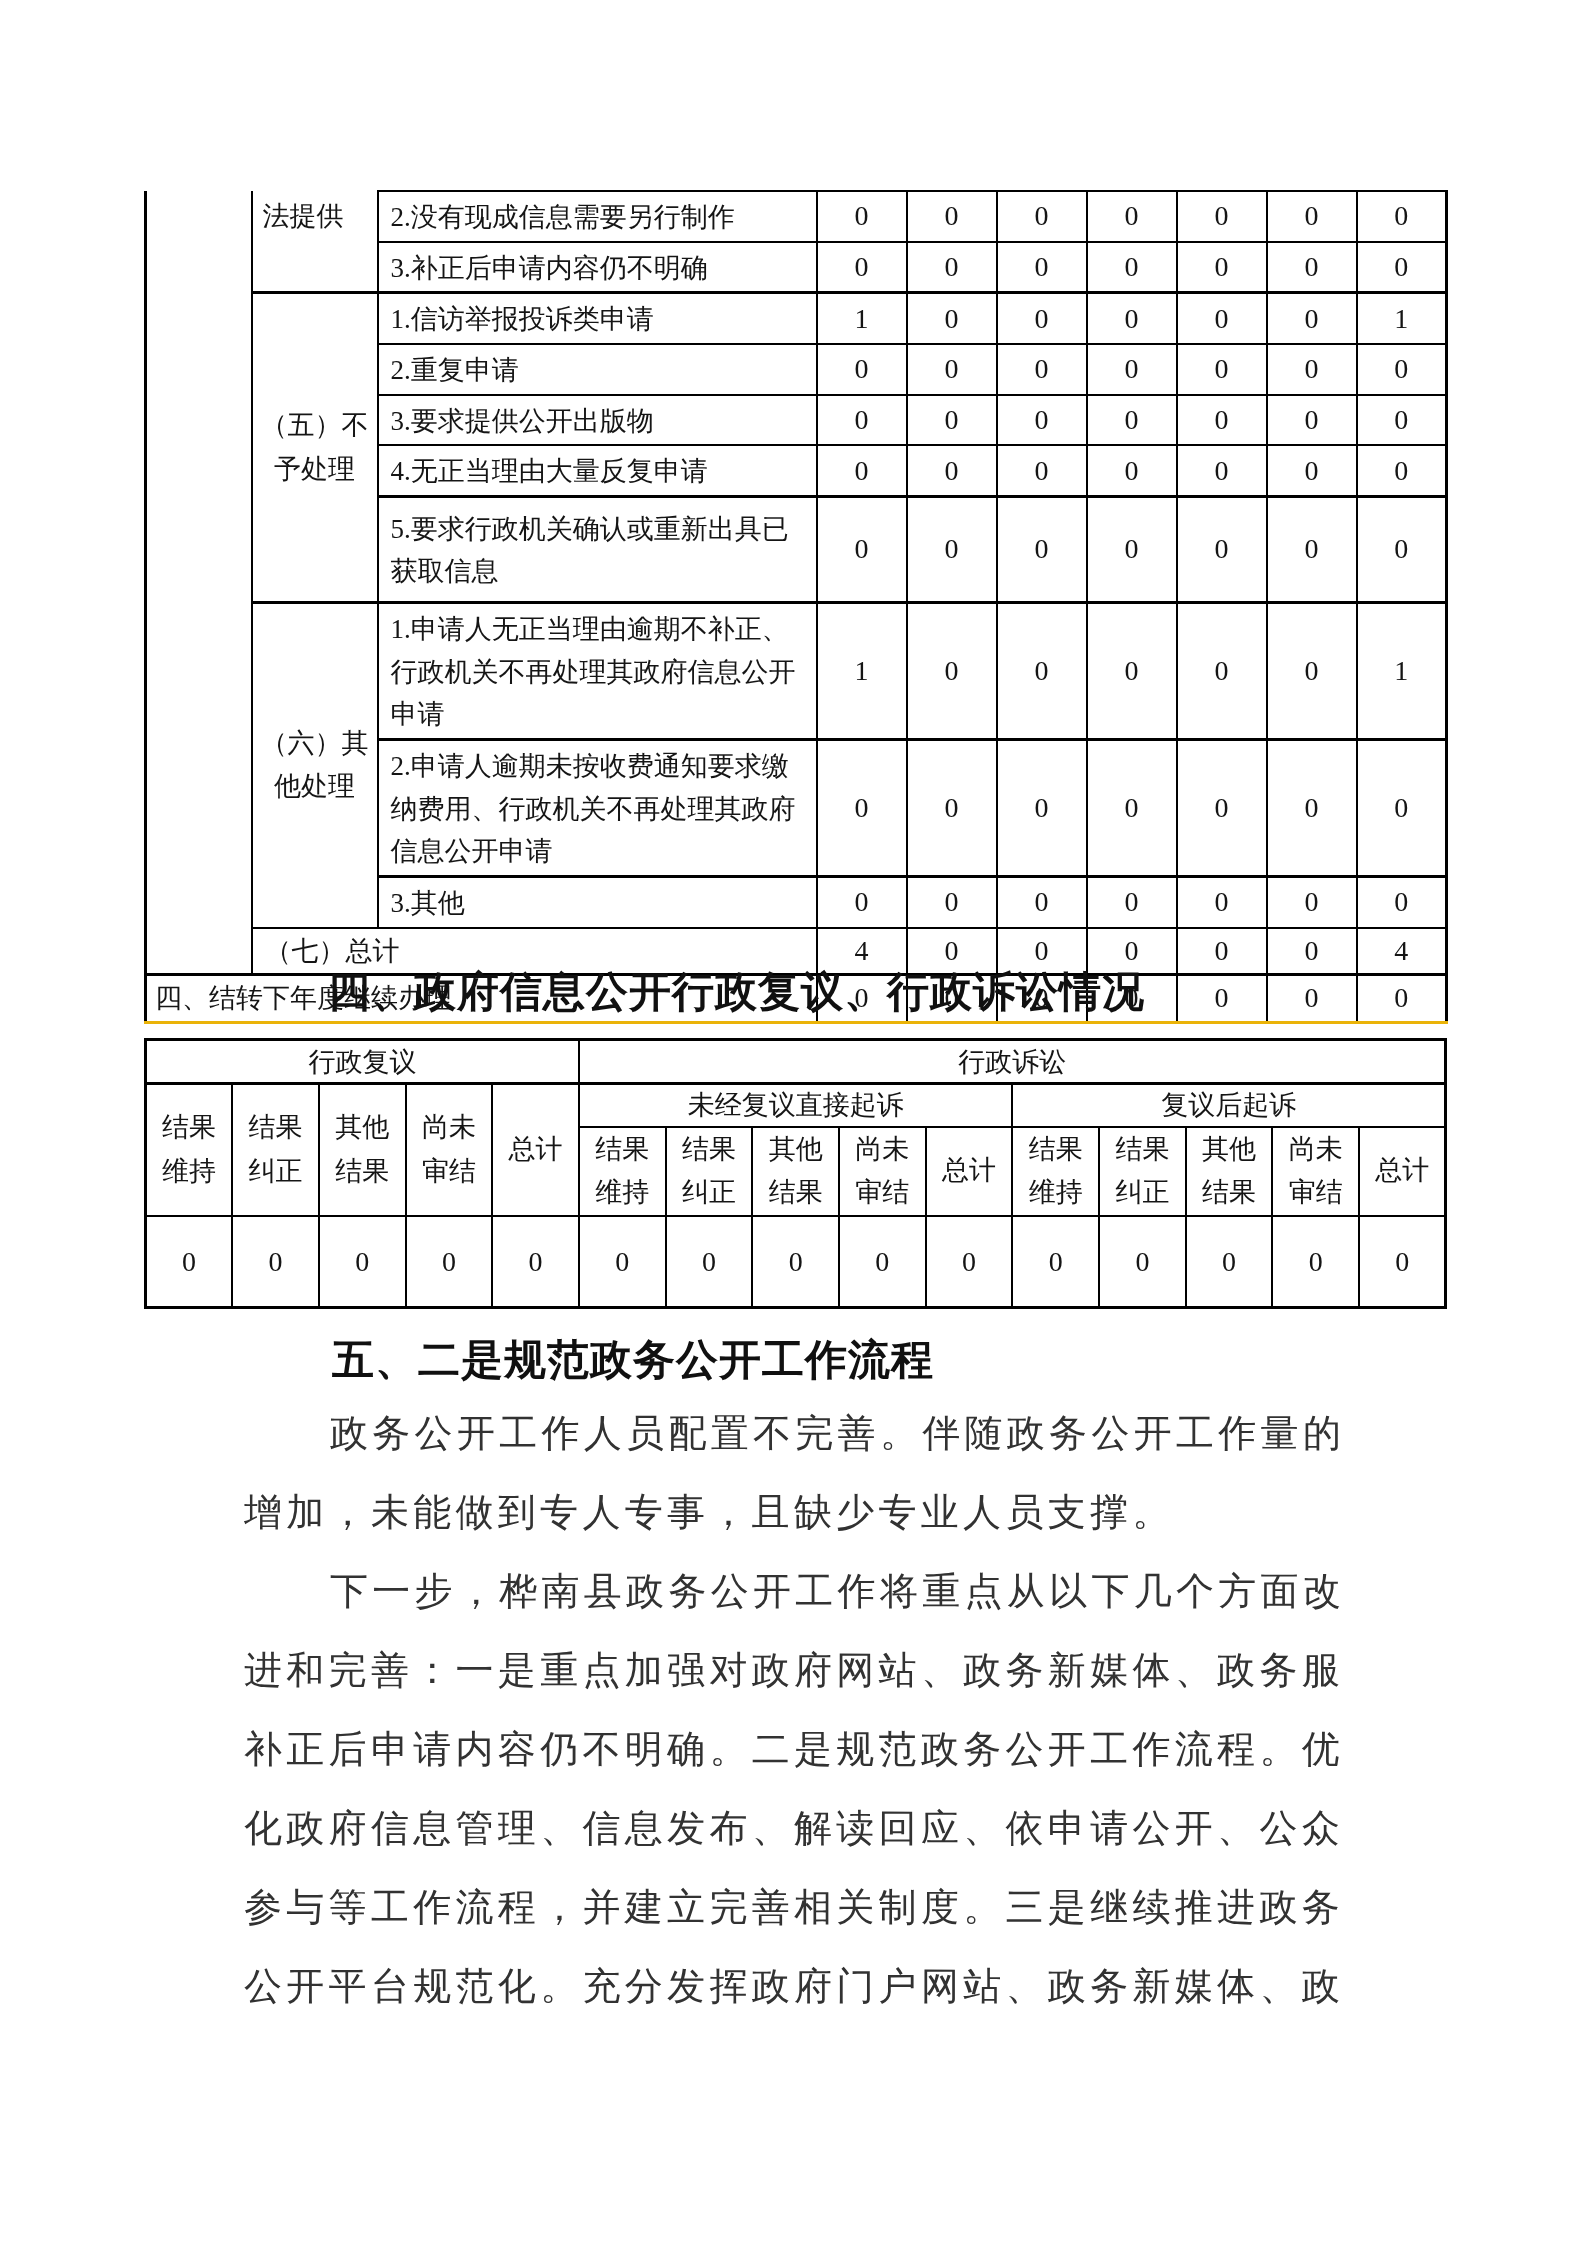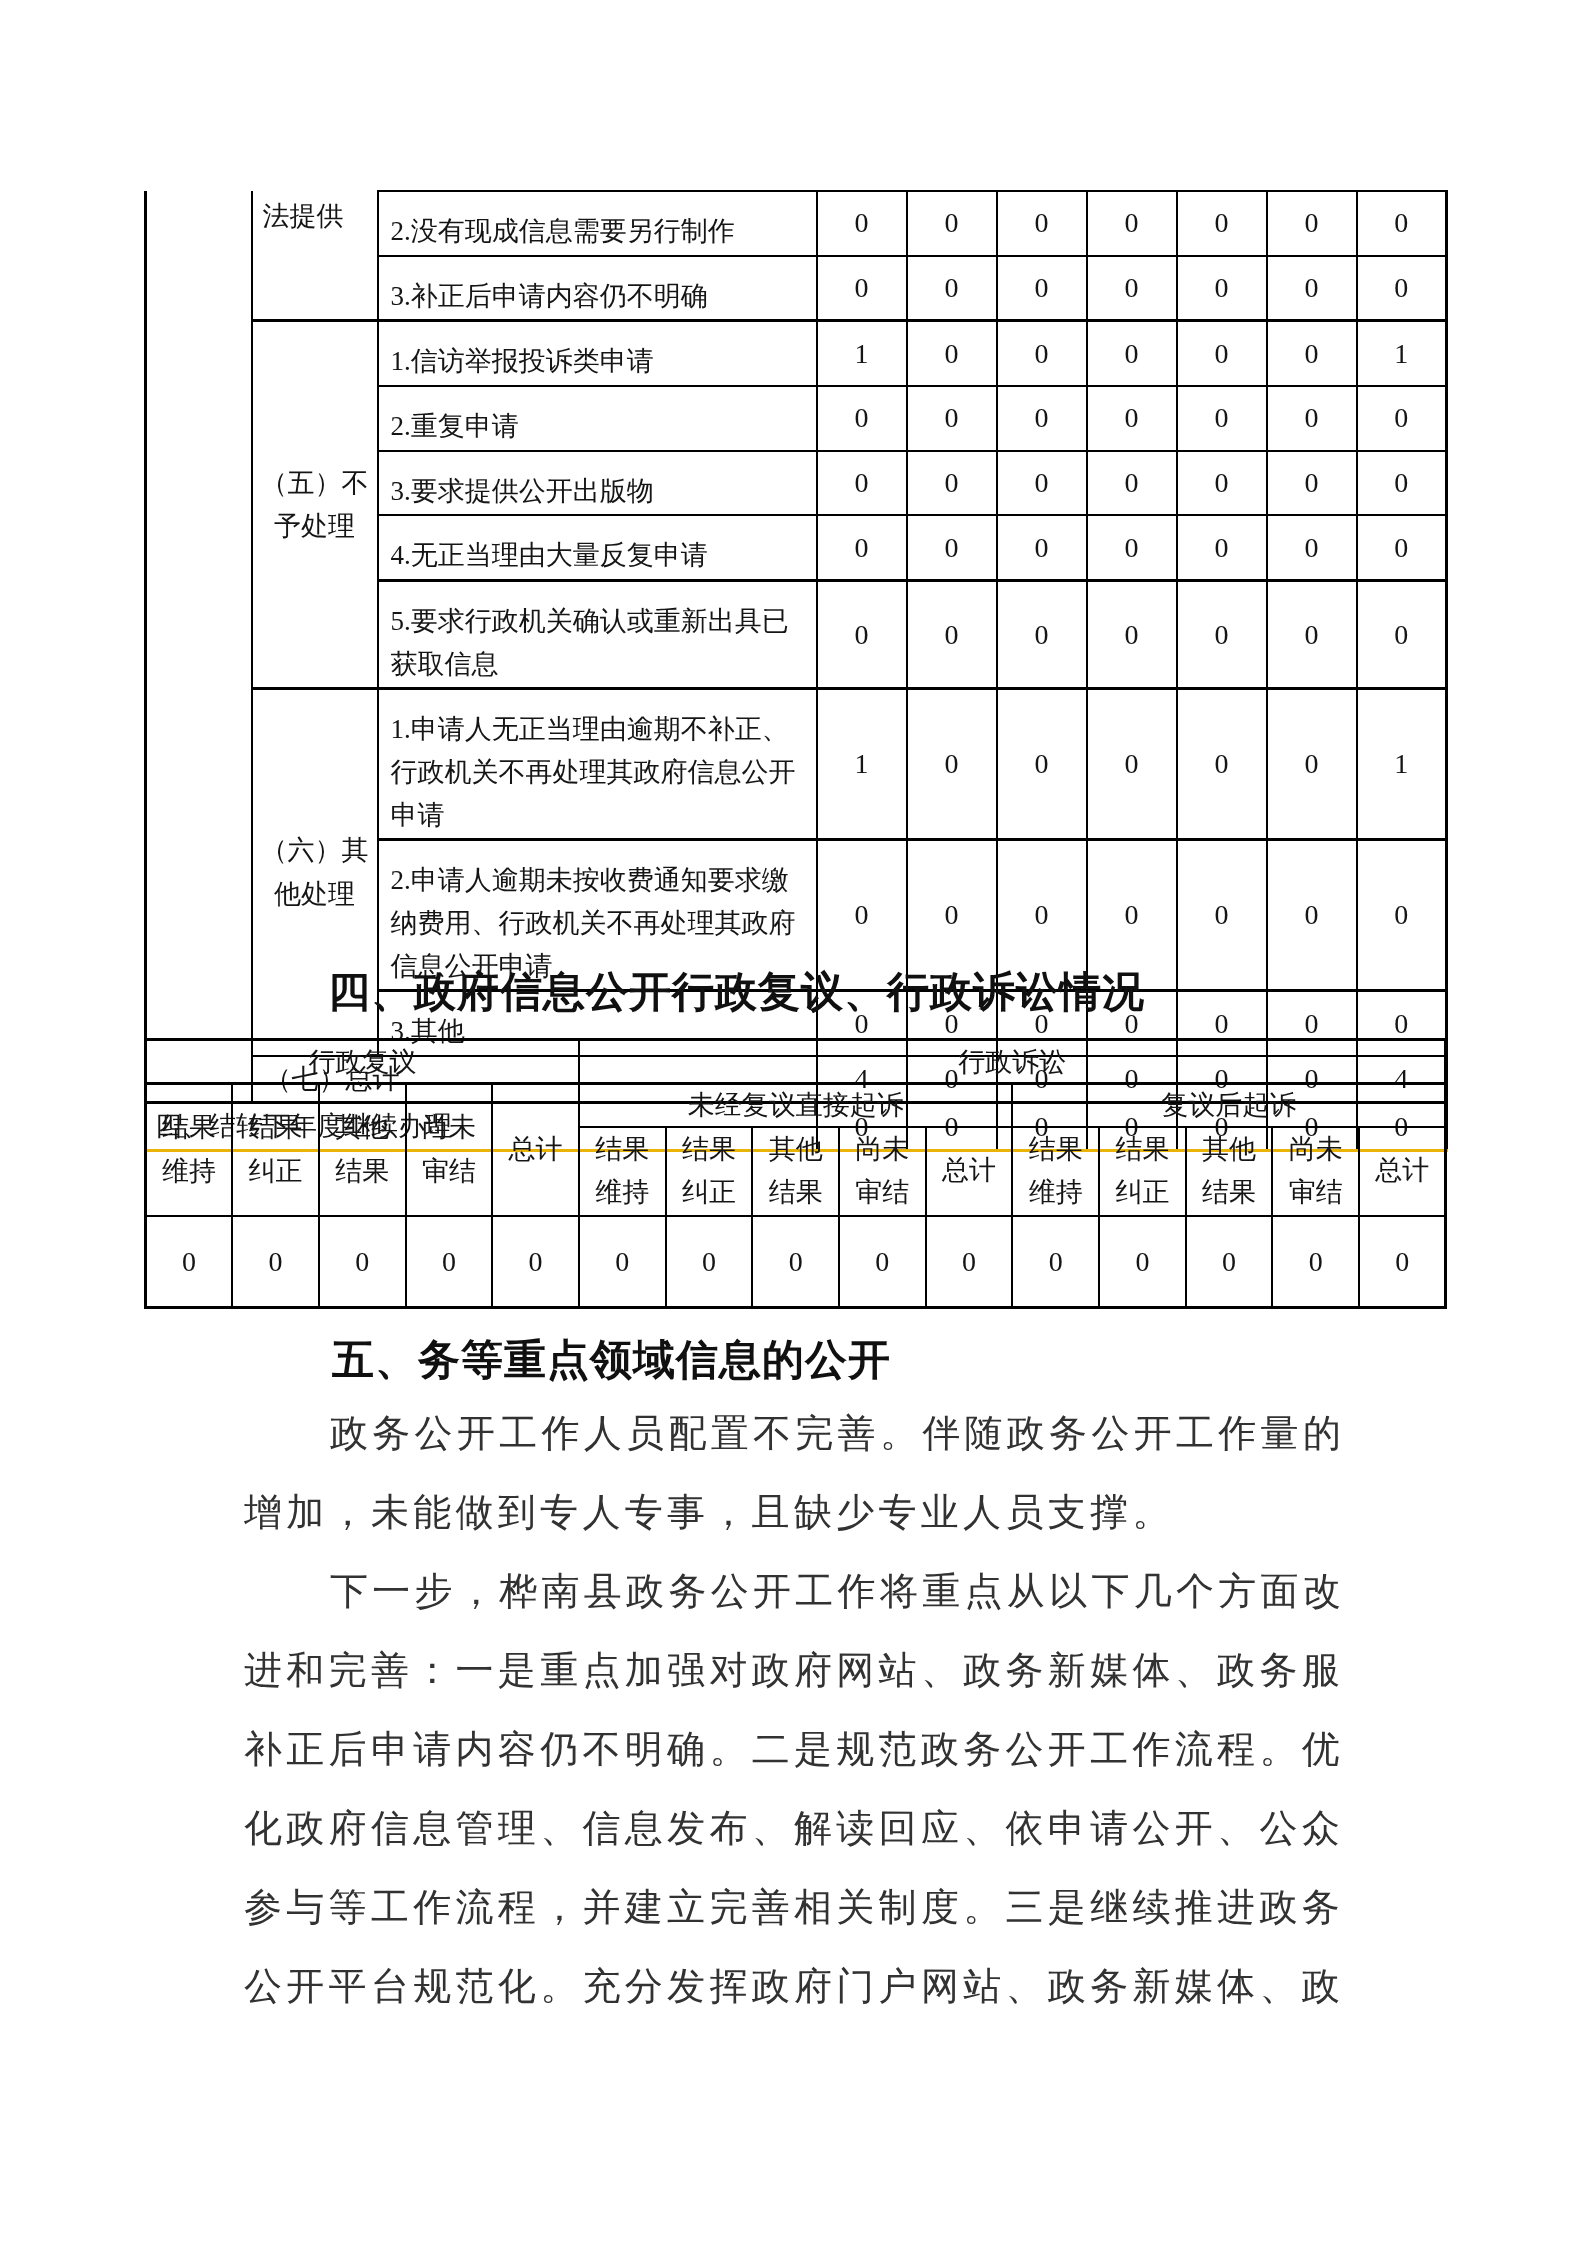--- a/index.html
+++ b/index.html
@@ -14,21 +14,21 @@
     position:absolute; left:144px; top:190px; width:1301px;
     border-collapse:collapse; table-layout:fixed;
     font-size:27px; line-height:1.5; color:#151515;
   }
   table.t1 td { border:2px solid #000; padding:0; vertical-align:middle; overflow:hidden; }
   table.t1 td.sp  { border-top:none; }
   table.t1 td.el  { border-left-width:3px; }
   table.t1 td:last-child { border-right-width:3px; }
   table.t1 td.grp { text-align:center; padding:0 8px; line-height:1.6; }
   table.t1 td.grp-top { border-top:none; vertical-align:top; text-align:left; padding:5px 8px 0 10px; }
-  table.t1 td.desc { text-align:left; padding:18px 8px 2px 12px; line-height:1.58; }
+  table.t1 td.desc { text-align:left; padding:4px 8px 2px 12px; line-height:1.58; }
   table.t1 td.lbl  { text-align:left; padding:2px 8px 2px 12px; }
   table.t1 td.num  { text-align:center; font-size:28px; }
   table.t1 tr.tk > td { border-top-width:3px; }
   table.t1 tr.bot > td { border-bottom:3px solid #eab308; }
 
   
   table.t2 {
     position:absolute; left:144px; top:1038px; width:1301px;
     border-collapse:collapse; table-layout:fixed;
     font-size:27px; color:#151515;
@@ -269,21 +269,21 @@
       <td class="num">0</td>
       <td class="num">0</td>
       <td class="num">0</td>
       <td class="num">0</td>
       <td class="num">0</td>
       <td class="num">0</td>
     </tr>
   </tbody>
     </table>
 
-  <div class="sec-h h5">五、务等重点领域信息的公开</div>
+  <div class="sec-h h5">五、二是规范政务公开工作流程</div>
 
   <div class="bodytext">
     <div class="ln ind">政务公开工作人员配置不完善。伴随政务公开工作量的</div>
     <div class="ln nj">增加，未能做到专人专事，且缺少专业人员支撑。</div>
     <div class="ln ind">下一步，桦南县政务公开工作将重点从以下几个方面改</div>
     <div class="ln">进和完善：一是重点加强对政府网站、政务新媒体、政务服</div>
     <div class="ln">补正后申请内容仍不明确。二是规范政务公开工作流程。优</div>
     <div class="ln">化政府信息管理、信息发布、解读回应、依申请公开、公众</div>
     <div class="ln">参与等工作流程，并建立完善相关制度。三是继续推进政务</div>
     <div class="ln">公开平台规范化。充分发挥政府门户网站、政务新媒体、政</div>

